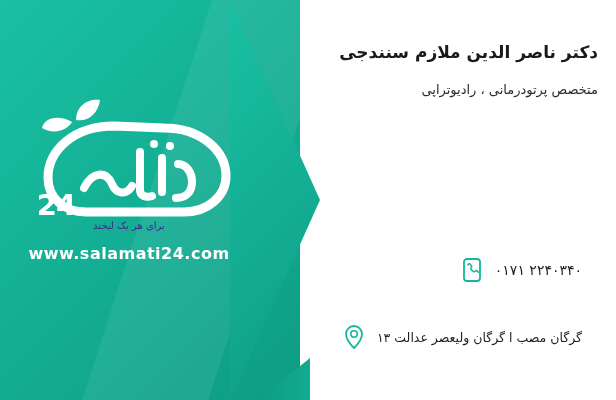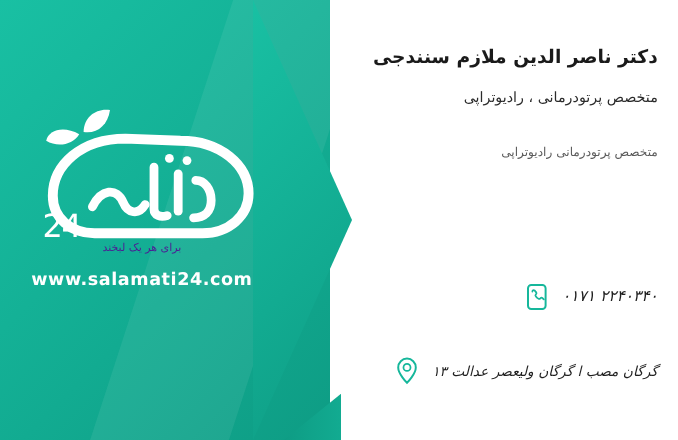--- a/index.html
+++ b/index.html
@@ -71,21 +71,21 @@
   }
   .logo-badge {
     position: absolute;
     left: 20px;
     top: 93px;
     width: 44px;
     height: 40px;
     color: #ffffff;
     font-family: "DejaVu Sans", sans-serif;
     font-size: 29px;
-    font-weight: normal;
+    font-weight: bold;
     letter-spacing: -1px;
     line-height: 40px;
     text-align: center;
   }
   .logo-sub {
     position: absolute;
     left: 0;
     top: 128px;
     width: 230px;
     text-align: center;
@@ -136,26 +136,25 @@
     position: absolute;
     right: 18px;
     top: 132px;
     font-size: 11px;
     color: #5a5a5a;
     white-space: nowrap;
     direction: rtl;
   }
   .row {
     position: absolute;
-    right: 18px;
+    right: 34px;
     display: flex;
     flex-direction: row-reverse;
     align-items: center;
     gap: 10px;
-    font-style: italic;
   }
   .row-phone { top: 255px; }
   .row-address { top: 322px; }
   .row-text {
     font-size: 12.5px;
     color: #1f1f1f;
     direction: rtl;
     white-space: nowrap;
   }
   .row-phone .row-text {
@@ -227,21 +226,20 @@
       <circle cx="156" cy="54" r="4" fill="#ffffff"></circle>
     </svg>
     <div class="logo-badge">24</div>
     <div class="logo-sub">برای‌ هر یک لبخند</div>
     <div class="logo-url">www.salamati24.com</div>
   </div>
 
   <div class="content">
     <div class="doctor-name">دکتر ناصر الدین ملازم سنندجی</div>
     <div class="specialty">متخصص پرتودرمانی ، رادیوتراپی</div>
-    <div class="specialty-sub">متخصص پرتودرمانی رادیوتراپی</div>
 
     <div class="row row-phone">
       <span class="icon-circle">
         <svg width="22" height="26" viewBox="0 0 22 26">
           <rect x="3" y="2" width="16" height="22" rx="3" ry="3" fill="none" stroke="#16b79b" stroke-width="1.8"></rect>
           <path d="M7 8 C 7 7, 8 6.4, 9 7 L 10.6 9 C 11 9.7, 10.6 10.3, 10 10.8 C 9.6 11.2, 9.6 11.8, 10.2 12.6 C 10.9 13.6, 11.8 14.3, 12.6 14.6 C 13.2 14.9, 13.8 14.6, 14.2 14.2 C 14.8 13.6, 15.4 13.4, 16 13.9 L 17.4 15.2" fill="none" stroke="#16b79b" stroke-width="1.6" stroke-linecap="round"></path>
         </svg>
       </span>
       <span class="row-text">۲۲۴۰۳۴۰ ۰۱۷۱</span>
     </div>

